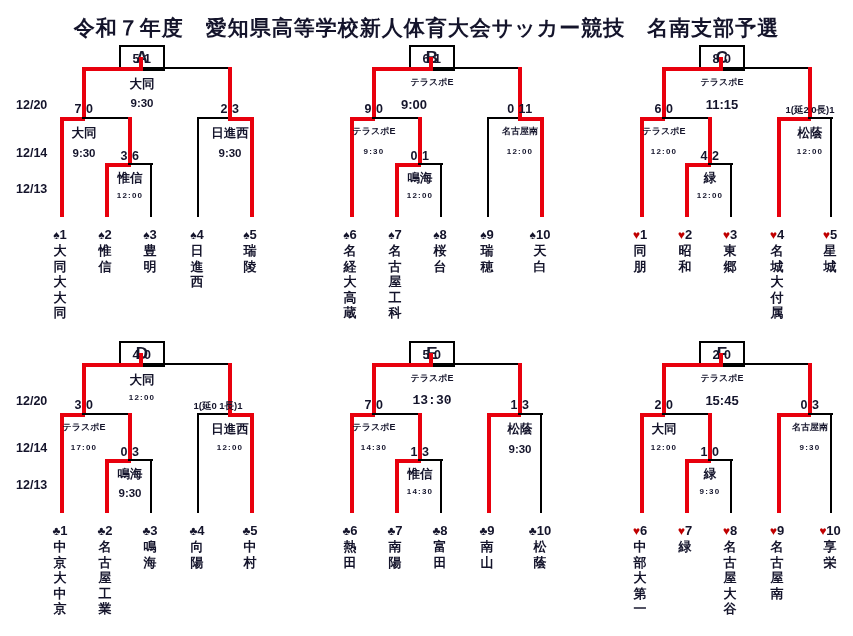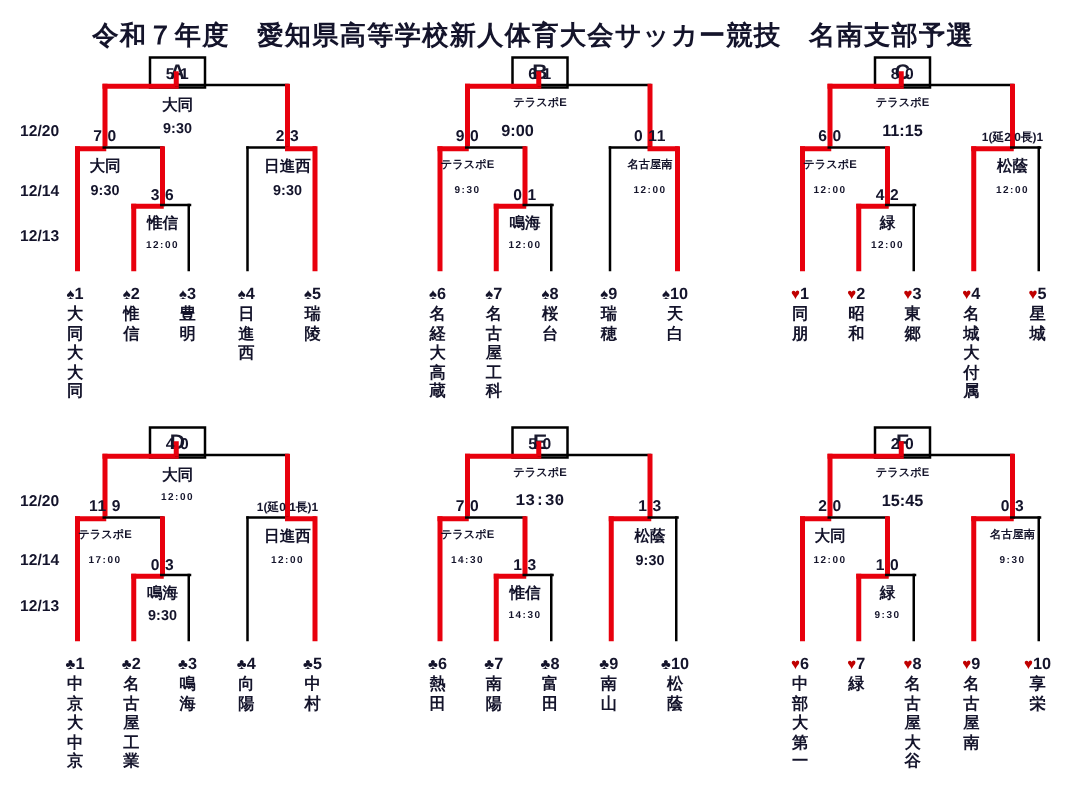--- a/index.html
+++ b/index.html
@@ -311,35 +311,35 @@
         <div class="ln v red" style="left: 139px; top: 12px; height: 12px;"></div>
         <div class="ln v red" style="left: 82px; top: 22px; height: 50px;"></div>
         <div class="ln v red" style="left: 228px; top: 22px; height: 52px;"></div>
         <div class="score" style="left: 142px; top: 7px;">4 0</div>
         <div class="winner" style="left: 142px; top: 31px;">大同</div>
         <div class="mtime tiny" style="left: 142px; top: 52px;">12:00</div>
         <div class="ln h red" style="left: 60px; top: 72px; width: 25px;"></div>
         <div class="ln h" style="left: 82px; top: 72px; width: 49px;"></div>
         <div class="ln v red" style="left: 60px; top: 72px; height: 100px;"></div>
         <div class="ln v red" style="left: 128px; top: 72px; height: 48px;"></div>
-        <div class="score" style="left: 84px; top: 57px;">11 9</div>
+        <div class="score" style="left: 84px; top: 57px;">3 0</div>
         <div class="winner tiny" style="left: 84px; top: 80px;">テラスポE</div>
         <div class="mtime tiny" style="left: 84px; top: 102px;">17:00</div>
         <div class="ln h red" style="left: 105px; top: 118px; width: 26px;"></div>
         <div class="ln h" style="left: 128px; top: 118px; width: 25px;"></div>
         <div class="ln v red" style="left: 105px; top: 118px; height: 54px;"></div>
         <div class="ln v" style="left: 150px; top: 118px; height: 54px;"></div>
         <div class="score" style="left: 130px; top: 104px;">0 3</div>
         <div class="winner" style="left: 130px; top: 125px;">鳴海</div>
         <div class="mtime " style="left: 130px; top: 146px;">9:30</div>
         <div class="ln h" style="left: 197px; top: 72px; width: 34px;"></div>
         <div class="ln h red" style="left: 228px; top: 72px; width: 25px;"></div>
         <div class="ln v" style="left: 197px; top: 72px; height: 100px;"></div>
         <div class="ln v red" style="left: 250px; top: 72px; height: 100px;"></div>
-        <div class="score small" style="left: 230px; top: 59px;">1(延0 1長)1</div>
+        <div class="score small" style="left: 218px; top: 59px;">1(延0 1長)1</div>
         <div class="winner" style="left: 230px; top: 80px;">日進西</div>
         <div class="mtime tiny" style="left: 230px; top: 102px;">12:00</div>
         <div class="seed" style="left: 60px; top: 182px;"><span class="suit">♣</span><span>1</span></div>
         <div class="team" style="left: 60px; top: 198px;">
           <span>中</span>
           <span>京</span>
           <span>大</span>
           <span>中</span>
           <span>京</span>
         </div>

